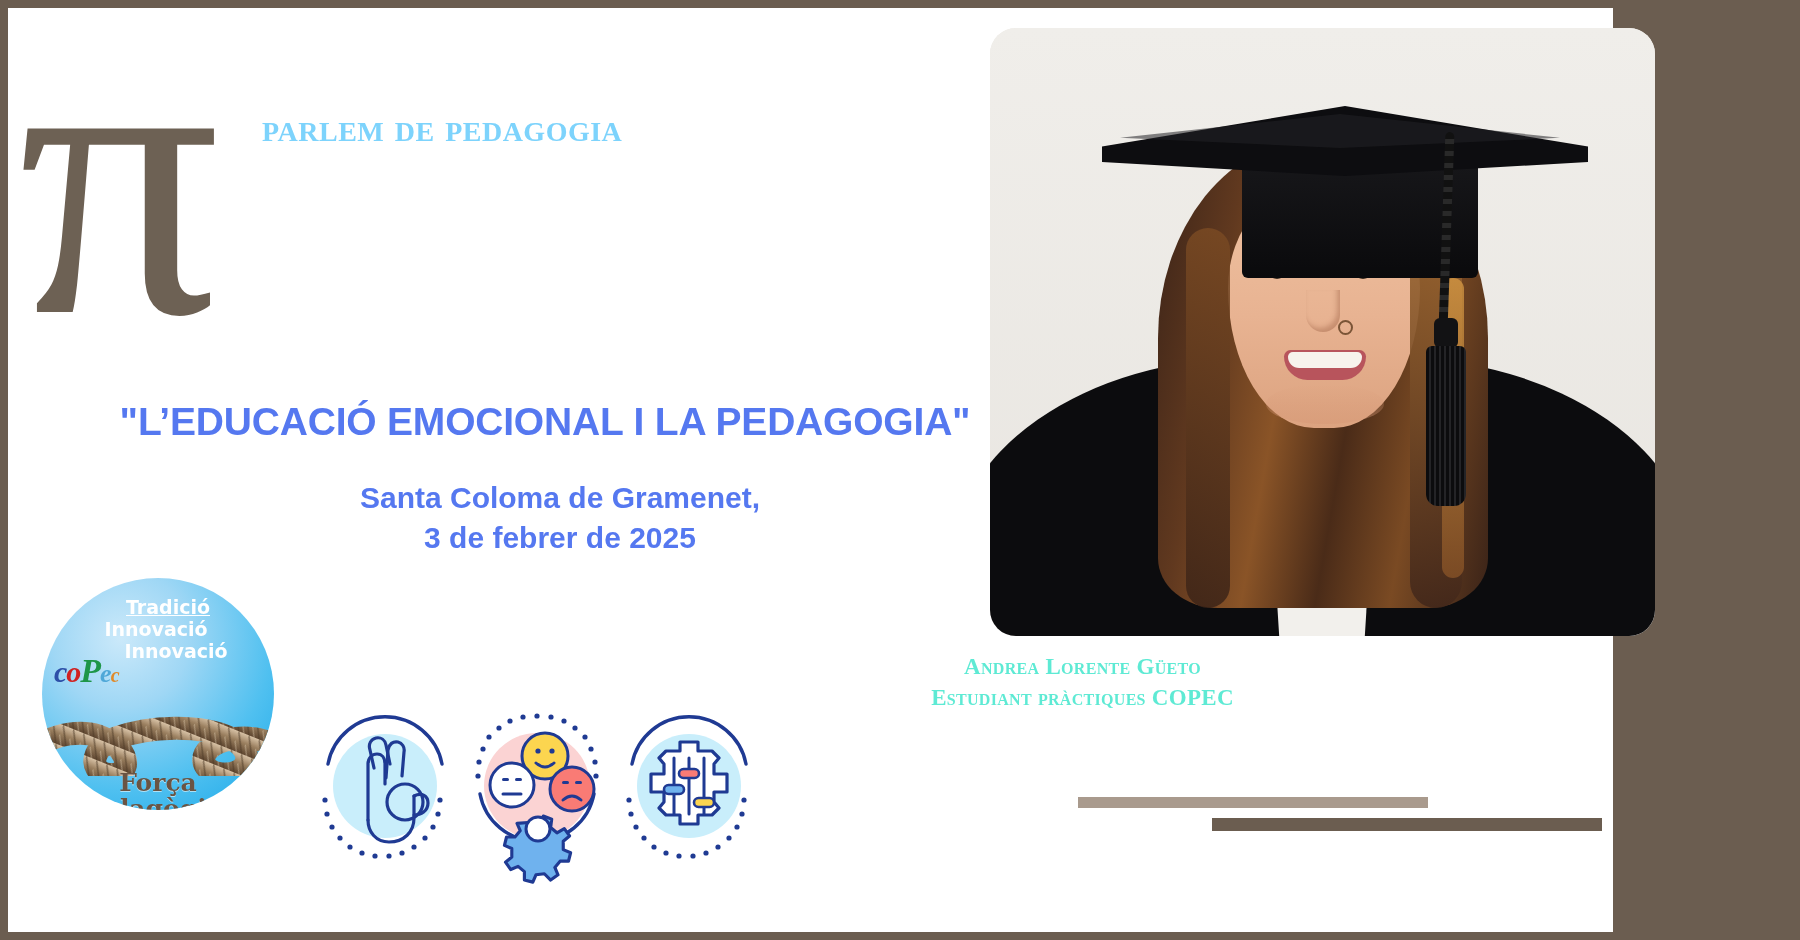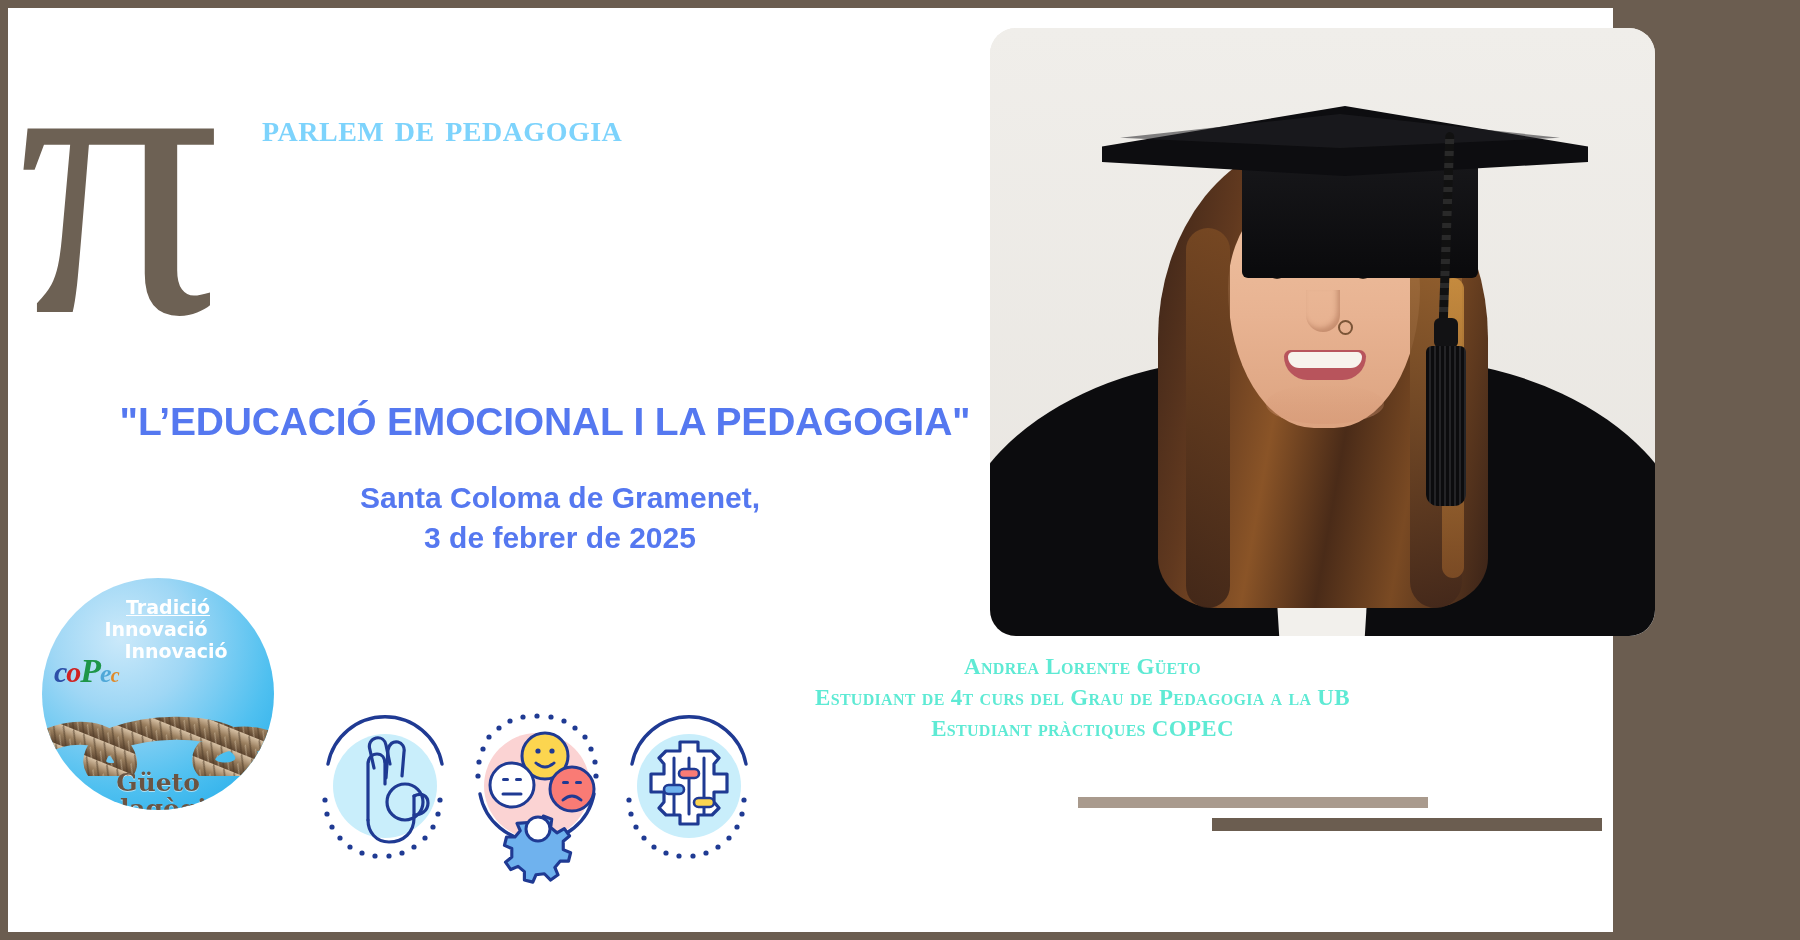--- a/index.html
+++ b/index.html
@@ -303,21 +303,20 @@
       <div class="cap-board"></div>
       <div class="cap-board-hl"></div>
       <div class="tassel-cord"></div>
       <div class="tassel-knot"></div>
       <div class="tassel-fringe"></div>
     </div>
   </div>
 
   <div class="attribution">
     <div>Andrea Lorente Güeto</div>
-    <div>Estudiant de 4t curs del Grau de Pedagogia a la UB</div>
     <div>Estudiant pràctiques COPEC</div>
   </div>
 
   <div class="bar-light"></div>
   <div class="bar-dark"></div>
 
   <div class="copec-logo">
     <div class="copec-slogan">
       <span class="s1">Tradició</span>
       <span class="s2">Innovació</span>
@@ -337,21 +336,21 @@
           <path d="M0 0 L11 20" stroke="#4A3724" stroke-width="1.6" opacity=".55"></path>
           <path d="M0 10 L11 30" stroke="#E6D3B6" stroke-width="1.2" opacity=".45"></path>
         </pattern>
       </defs>
       <path d="M-10 70 C 20 40, 60 36, 84 54 C 104 70, 96 88, 76 84 C 58 80, 62 56, 86 48
                C 120 36, 170 34, 200 48 C 228 62, 218 86, 192 84 C 168 82, 166 58, 196 50
                C 222 44, 246 52, 262 66" fill="none" stroke="url(#twist)" stroke-width="23" stroke-linecap="round"></path>
     </svg>
 
     <div class="copec-bottom">
-      <span>Güeto</span>
+      <span>Força</span>
       <span>Pedagògica</span>
     </div>
   </div>
 
   <div class="icon-row">
 
     <div class="icon-slot i1">
       <svg viewBox="0 0 150 230" width="150" height="230">
         <path d="M18 92 A58 58 0 0 1 132 92" fill="none" stroke="#1F3A93" stroke-width="3.4" stroke-linecap="round"></path>
         <g fill="#1F3A93">

